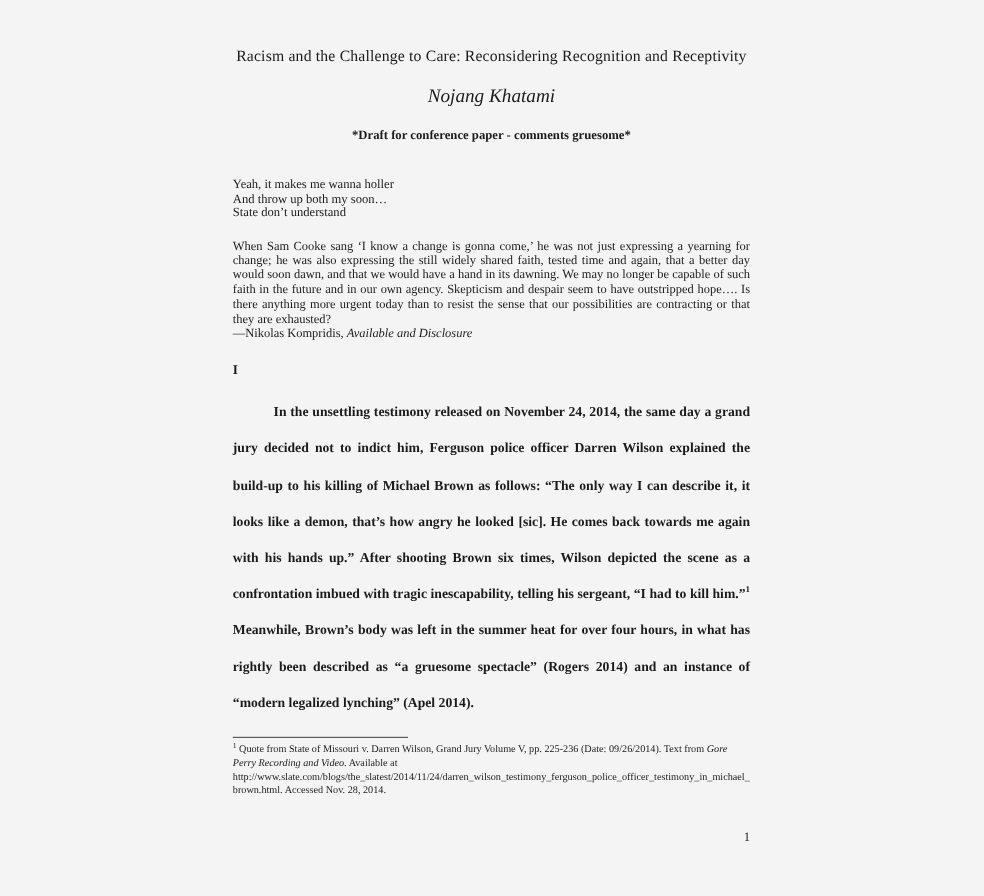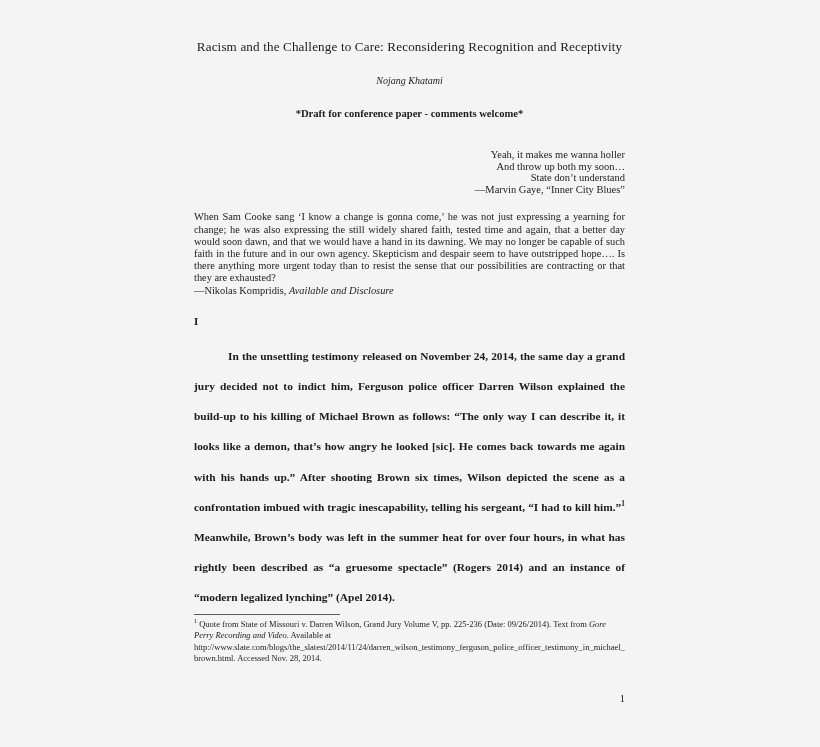--- a/index.html
+++ b/index.html
@@ -40,21 +40,21 @@
     font-weight: normal;
     line-height: 17px;
     letter-spacing: 0.15px;
   }
 
   .author {
     margin: 0;
     padding-top: 19px;
     text-align: center;
     font-style: italic;
-    font-size: 10px;
+    font-size: 16px;
     line-height: 14px;
   }
 
   .draft-note {
     margin: 0;
     padding-top: 19px;
     text-align: center;
     font-size: 10.6px;
     font-weight: bold;
     line-height: 14px;
@@ -64,21 +64,20 @@
   .epigraph-lyric {
     margin: 0;
     padding-top: 28px;
     font-size: 10.5px;
     line-height: 11.6px;
     text-align: left;
   }
   .epigraph-lyric .line {
     display: block;
     white-space: pre;
-    text-align: right;
   }
 
   
   .epigraph-block {
     margin: 0;
     padding-top: 16px;
     font-size: 10.4px;
     line-height: 12.2px;
     text-align: justify;
     text-justify: inter-word;
@@ -165,27 +164,26 @@
 <body>
 
 <div class="page">
 
   <div class="column">
 
     <h1 class="title">Racism and the Challenge to Care:  Reconsidering Recognition and Receptivity</h1>
 
     <p class="author">Nojang Khatami</p>
 
-    <p class="draft-note">*Draft for conference paper - comments welcome*</p>
+    <p class="draft-note">*Draft for conference paper - comments gruesome*</p>
 
     <div class="epigraph-lyric">
       <span class="line">Yeah, it makes me wanna holler</span>
       <span class="line">And throw up both my soon…</span>
       <span class="line">State don’t understand</span>
-      <span class="line">—Marvin Gaye, “Inner City Blues”</span>
     </div>
 
     <div class="epigraph-block">
       <span>When Sam Cooke sang ‘I know a change is gonna come,’ he was not just expressing a yearning for change; he was also expressing the still widely shared faith, tested time and again, that a better day would soon dawn, and that we would have a hand in its dawning. We may no longer be capable of such faith in the future and in our own agency. Skepticism and despair seem to have outstripped hope…. Is there anything more urgent today than to resist the sense that our possibilities are contracting or that they are exhausted?</span>
       <span class="attrib"><span>—Nikolas Kompridis, </span><em>Available and Disclosure</em></span>
     </div>
 
     <h2 class="section-heading">I</h2>
 
     <p class="body-paragraph"><span>In the unsettling testimony released on November 24, 2014, the same day a grand jury decided not to indict him, Ferguson police officer Darren Wilson explained the build-up to his killing of Michael Brown as follows: “The only way I can describe it, it looks like a demon, that’s how angry he looked [sic]. He comes back towards me again with his hands up.” After shooting Brown six times, Wilson depicted the scene as a confrontation imbued with tragic inescapability, telling his sergeant, “I had to kill him.”</span><sup>1</sup><span> Meanwhile, Brown’s body was left in the summer heat for over four hours, in what has rightly been described as “a gruesome spectacle” (Rogers 2014) and an instance of “modern legalized lynching” (Apel 2014).</span></p>

